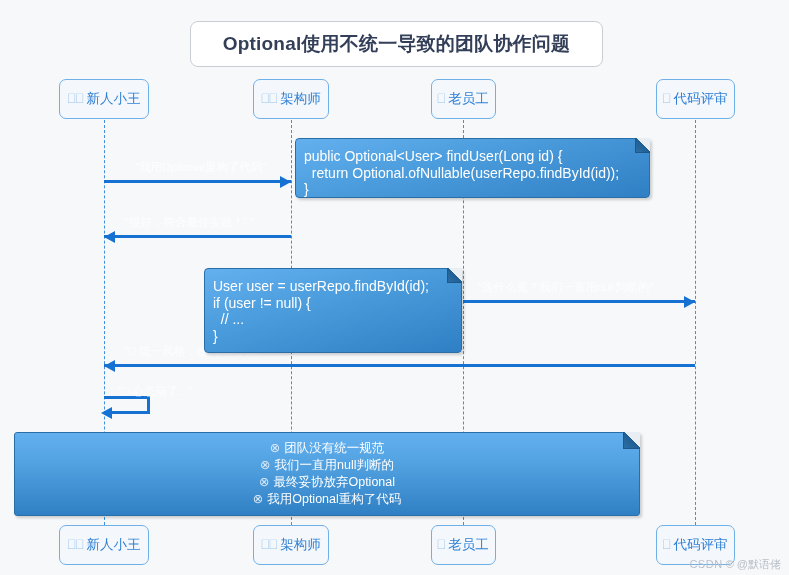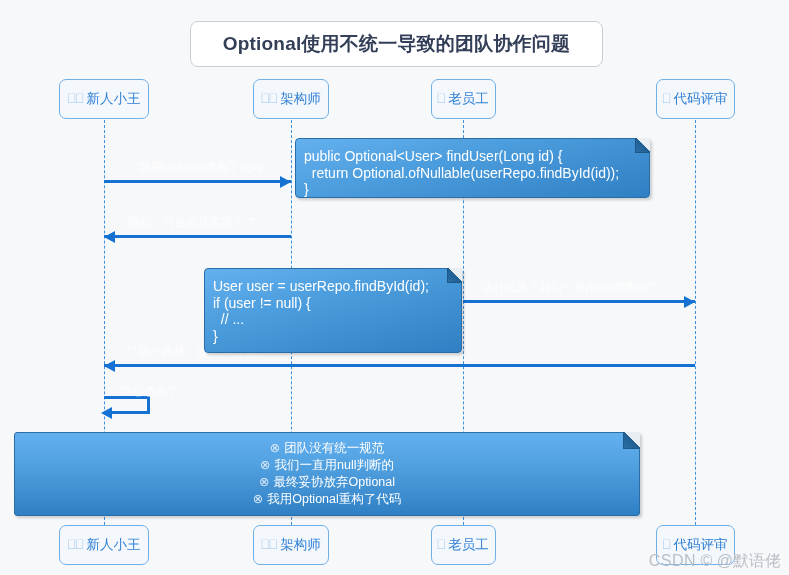--- a/index.html
+++ b/index.html
@@ -172,21 +172,21 @@
   .summary-line .bullet {
     color: #dbe9f7;
     margin-right: 4px;
   }
 
   
   .watermark {
     position: absolute;
     right: 8px;
     bottom: 3px;
-    font-size: 16px;
+    font-size: 11px;
     color: #b9bfc7;
     white-space: nowrap;
   }
   .watermark .cs { letter-spacing: 0.5px; }
 </style>
 </head>
 <body>
 
 <div id="diagram">
 

